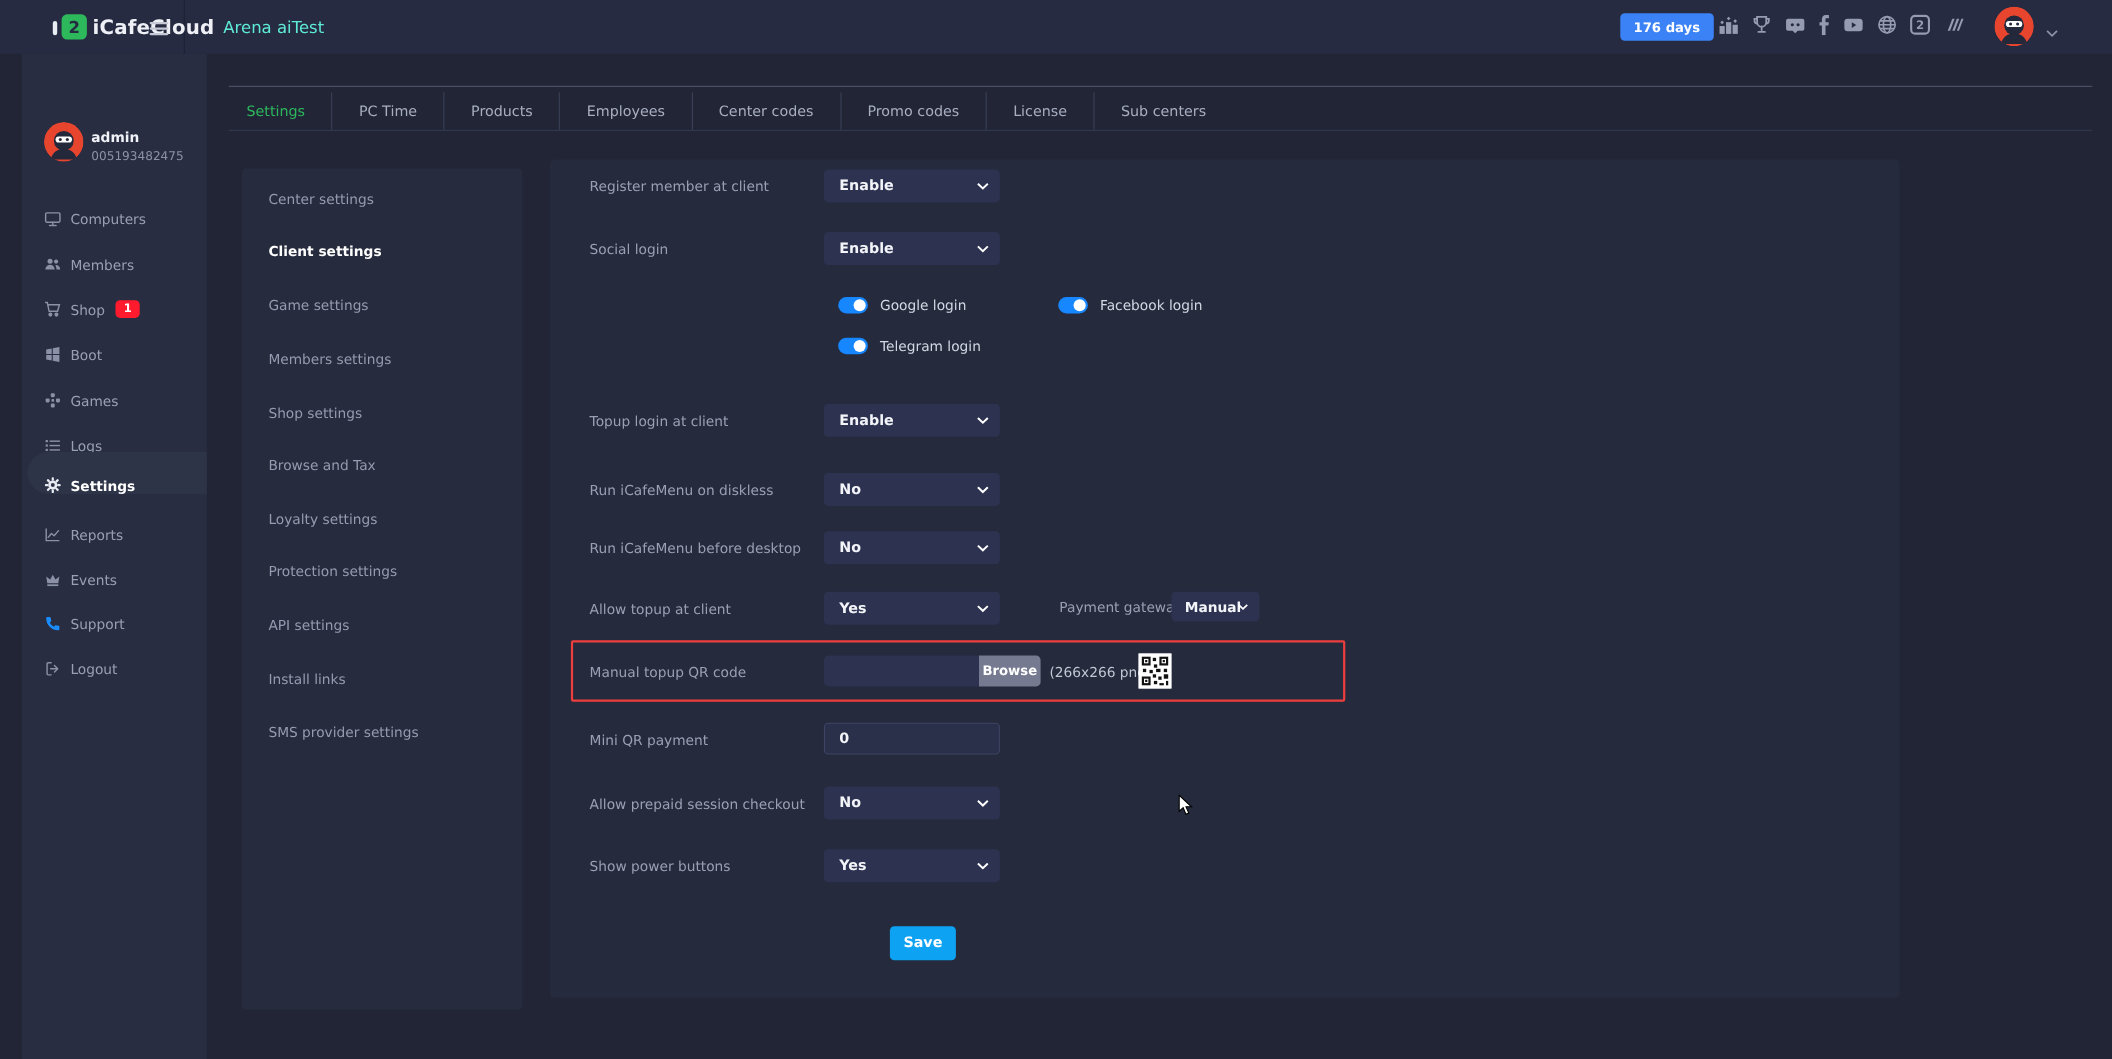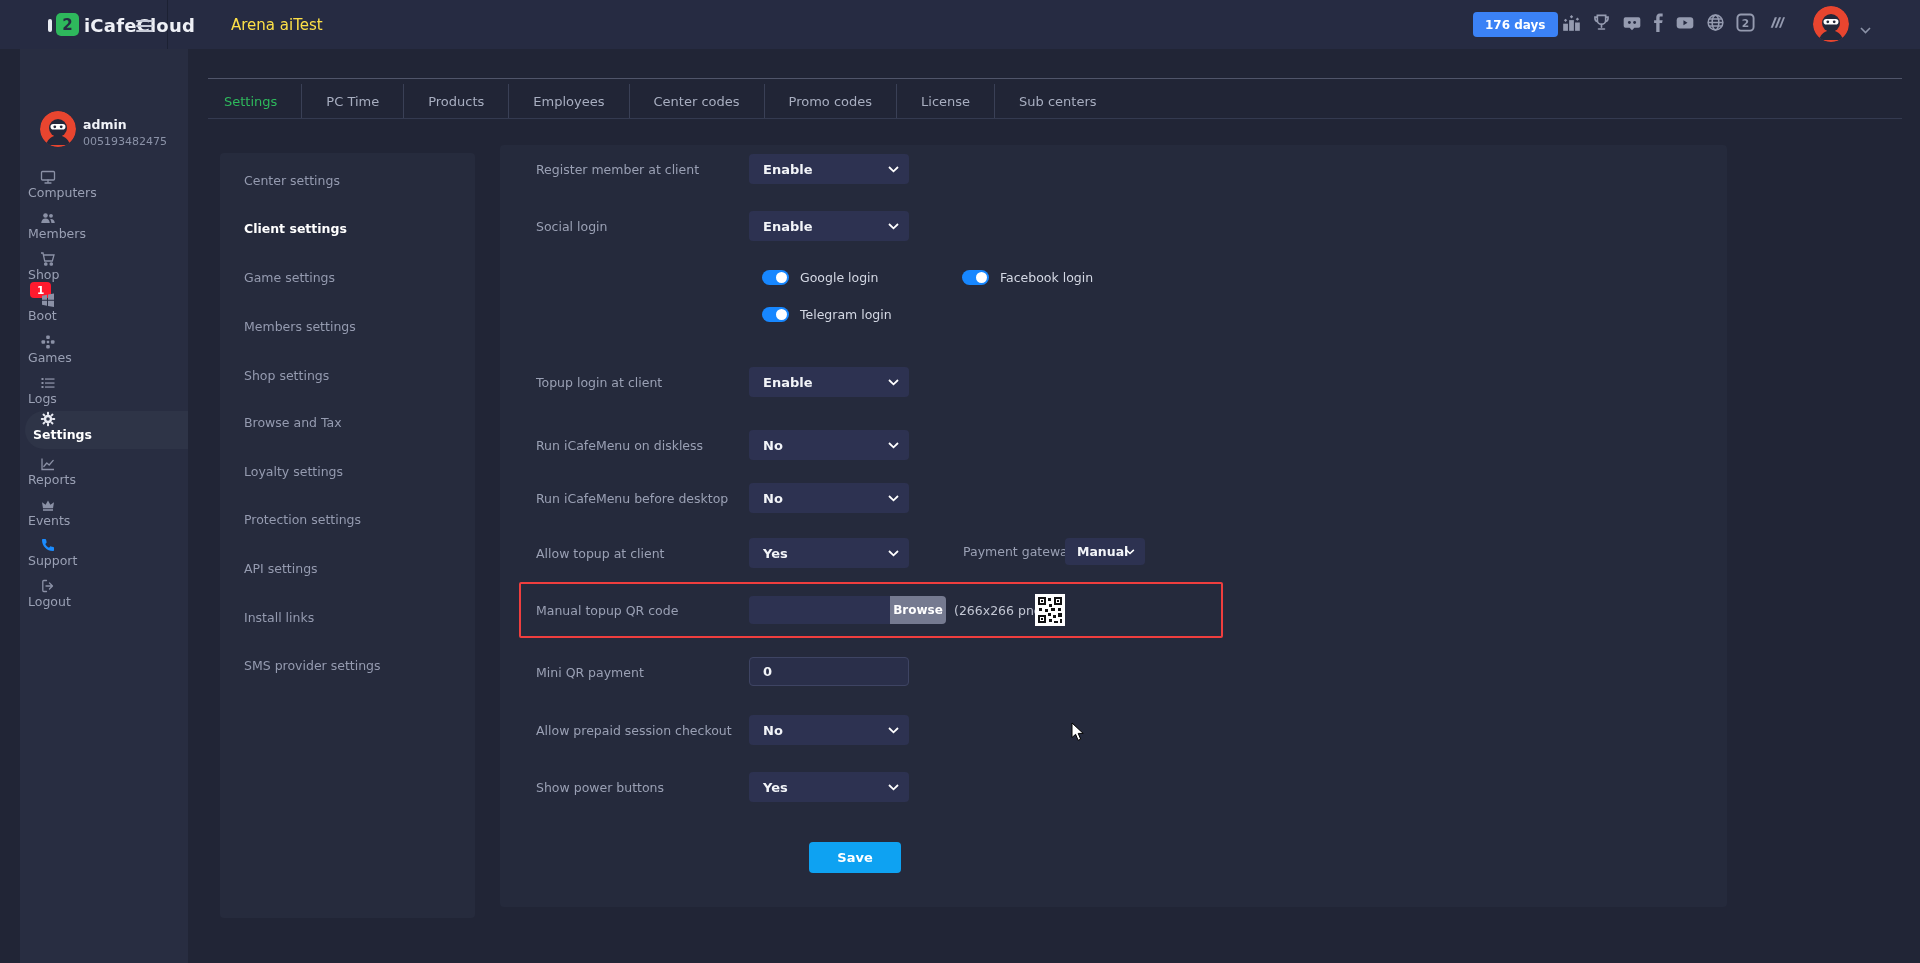--- a/index.html
+++ b/index.html
@@ -8,33 +8,33 @@
   #screen { position:relative; width:1920px; height:963px; background:#212536; overflow:hidden; }
 
   
   .topbar { position:absolute; left:0; top:0; width:1920px; height:49px; background:#262b42; z-index:5; }
   .brand { position:absolute; left:0; top:0; width:168px; height:49px; border-right:1px solid #1c2133; }
   .logo-i { position:absolute; left:48px; top:19px; width:4px; height:13px; border-radius:2px; background:#e9ecf2; }
   .logo-sq { position:absolute; left:56px; top:13px; width:23px; height:23px; border-radius:5px; background:#2eb85c; color:#262b42; font-weight:bold; font-size:15px; display:flex; align-items:center; justify-content:center; }
   .brand-name { position:absolute; left:84px; top:15px; color:#eef0f6; font-size:18px; font-weight:bold; letter-spacing:.2px; }
   .burger { position:absolute; left:136px; top:20px; width:17px; cursor:pointer; }
   .burger i { display:block; height:2px; background:#c6cad6; margin-bottom:3px; border-radius:1px; }
-  .page-title { position:absolute; left:203px; top:16px; color:#fde047; font-size:15px;margin-left:28px; }
+  .page-title { position:absolute; left:203px; top:16px; color:#5eead4; font-size:15px; }
   .days-badge { position:absolute; left:1473px; top:12px; height:25px; padding:0 12px; background:#3b82f6; border-radius:4px; color:#fff; font-size:12px; font-weight:bold; display:flex; align-items:center; }
   .tb-icons { position:absolute; left:1562px; top:13px; display:flex; gap:11px; align-items:center; }
   .tb-icons svg { display:block; }
   .avatar { position:absolute; left:1813px; top:6px; width:36px; height:36px; border-radius:50%; overflow:hidden; cursor:pointer; }
   .tb-chevron { position:absolute; left:1860px; top:19px; }
 
   
   .sidebar { position:absolute; left:0; top:49px; width:168px; height:914px; background:#282d41;margin-left:20px; }
   .user-avatar { position:absolute; left:20px; top:62px; width:36px; height:36px; border-radius:50%; overflow:hidden; }
   .user-name { position:absolute; left:63px; top:68px; color:#f0f2f7; font-size:12.5px; font-weight:bold; }
   .user-id { position:absolute; left:63px; top:86px; color:#8b92a7; font-size:11px; }
-  .nav-item { position:absolute; left:0; width:168px; height:38px; display:flex; align-items:flex-start; cursor:pointer;flex-direction:column; }
+  .nav-item { position:absolute; left:0; width:168px; height:38px; display:flex; align-items:flex-end; cursor:pointer; }
   .nav-item .ic { width:16px; margin-left:20px; display:flex; }
   .nav-item .lb { margin-left:8px; color:#9aa0b4; font-size:12.5px; }
   .nav-item.active { left:5px; width:163px; background:#2e3447; border-radius:19px 0 0 19px; }
   .nav-item.active .ic { margin-left:15px; }
   .nav-item.active .lb { color:#ffffff; font-weight:bold; }
   .nav-badge { margin-left:10px; background:#ff1a2e; color:#fff; font-size:10.5px; font-weight:bold; padding:2px 7px; border-radius:4px; }
 
   
   .rule-top { position:absolute; left:208px; top:78px; width:1694px; height:1px; background:#50556a; }
   .rule-bottom { position:absolute; left:208px; top:118px; width:1694px; height:1px; background:#343a50; }
@@ -58,21 +58,21 @@
   .toggle { width:27px; height:15px; border-radius:8px; background:#1787ff; position:relative; }
   .toggle::after { content:""; position:absolute; right:2px; top:2px; width:11px; height:11px; border-radius:50%; background:#fff; }
   .toggle-lb { color:#d4d8e4; font-size:12.5px; }
   .hl-red { position:absolute; left:19px; top:437px; width:704px; height:56px; border:2px solid #ef3e3e; border-radius:2px; pointer-events:none; }
   .file-box { position:absolute; left:249px; top:451px; width:197px; height:28px; display:flex; cursor:pointer; }
   .file-input { width:141px; height:28px; background:#2d3251; border-radius:4px 0 0 4px; }
   .file-btn { width:56px; height:28px; background:#757a90; border-radius:0 4px 4px 0; color:#fff; font-size:12px; font-weight:bold; display:flex; align-items:center; justify-content:center; }
   .file-hint { position:absolute; left:454px; top:451px; height:28px; display:flex; align-items:center; color:#c3c7d4; font-size:12.5px; }
   .qr-thumb { position:absolute; left:535px; top:449px; width:30px; height:32px; background:#fff; }
   .text-input { position:absolute; left:249px; top:512px; width:160px; height:29px; background:#2a2f4a; border:1px solid #3e4463; border-radius:4px; color:#f2f4f8; font-size:13px; font-weight:600; padding:0 13px; outline:none; font-family:inherit; }
-  .save-btn { position:absolute; left:309px; top:697px; width:92px; height:31px; background:#0ea2f2; border:none; border-radius:4px; color:#fff; font-size:13px; font-weight:bold; cursor:pointer; font-family:inherit; }
+  .save-btn { position:absolute; left:309px; top:697px; width:60px; height:31px; background:#0ea2f2; border:none; border-radius:4px; color:#fff; font-size:13px; font-weight:bold; cursor:pointer; font-family:inherit; }
   .cursor { position:absolute; left:1071px; top:722px; z-index:50; pointer-events:none; }
 </style>
 </head>
 <body>
 
 <div id="screen">
 
   <div class="topbar">
     <div class="brand">
       <span class="logo-i"></span>

